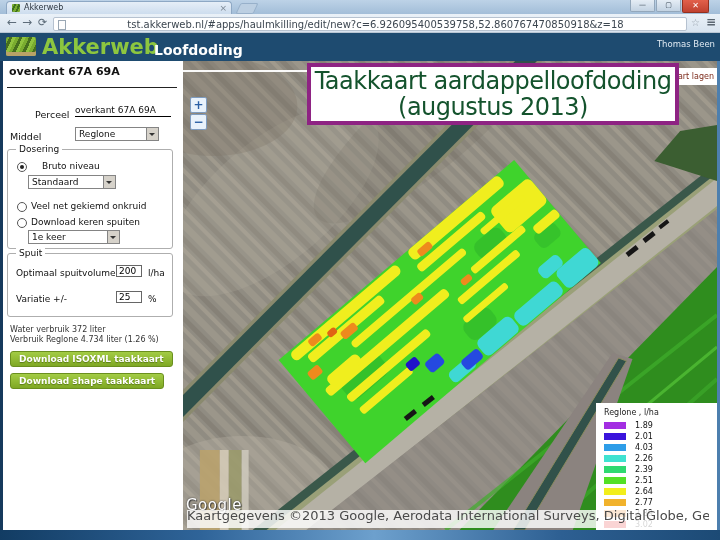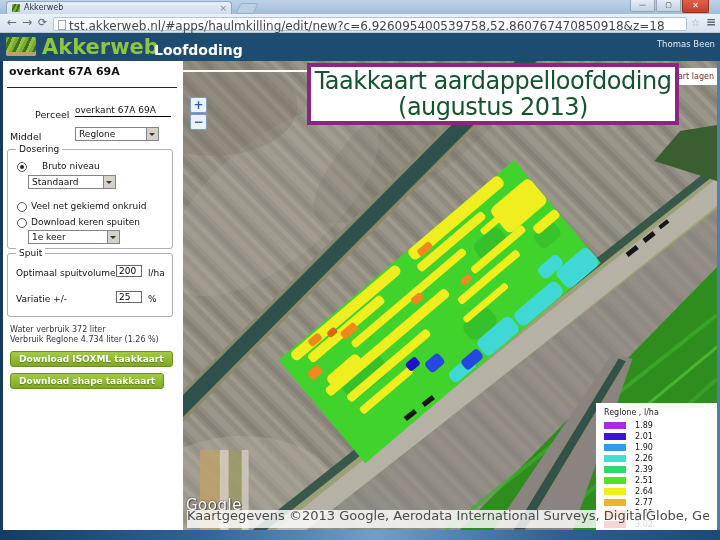--- a/index.html
+++ b/index.html
@@ -26,22 +26,22 @@
     border-color:#93301f;color:#fff;font-size:8px;line-height:12px;}
 
   .toolbar{position:absolute;left:0;top:14px;width:720px;height:19px;
     background:linear-gradient(#eaf1f8,#d8e3ef);border-bottom:1px solid #b9c6d4;box-sizing:border-box;}
   .navic{position:absolute;top:1px;font-size:12px;color:#5d6c7a;}
   .nav-back{left:7px;} .nav-fwd{left:22px;} .nav-ref{left:38px;font-size:11px;top:2px;}
   .urlbox{position:absolute;left:53px;top:3px;width:632px;height:12px;background:#fff;
     border:1px solid #b6c2d0;border-radius:2px;}
   .pageicon{position:absolute;left:4px;top:2px;width:6px;height:8px;background:#fdfdfd;
     border:1px solid #9aa7b4;}
-  .urltext{position:absolute;left:15px;top:1px;right:4px;font-size:12px;color:#3c4650;
-    white-space:nowrap;overflow:hidden;}
+  .urltext{position:absolute;left:15px;top:1px;right:4px;font-size:10px;color:#3c4650;
+    white-space:nowrap;overflow:hidden;text-align:center;}
   .star{position:absolute;left:691px;top:3px;font-size:10px;color:#97a2ad;}
   .menu{position:absolute;left:706px;top:1px;font-size:12px;color:#5a6570;font-weight:bold;}
 
   
   .appheader{position:absolute;left:0;top:33px;width:720px;height:28px;background:#1e4b70;}
   .logo{position:absolute;left:6px;top:4px;width:30px;height:19px;border-radius:2px;
     background:repeating-linear-gradient(115deg,#79ac2f 0 3px,#466f1e 3px 6px,#8fc33f 6px 9px);
     box-shadow:inset 0 -4px 0 #b9a267;}
   .brand{position:absolute;left:42px;top:2px;font-size:21px;font-weight:bold;color:#8dc63f;}
   .apptitle{position:absolute;left:154px;top:9px;font-size:14px;font-weight:bold;color:#fff;}
@@ -302,21 +302,21 @@
             <div class="lg-row">
               <span class="lg-sw" style="background: rgb(163, 46, 226);"></span>
               <span class="lg-val">1.89</span>
             </div>
             <div class="lg-row">
               <span class="lg-sw" style="background: rgb(58, 19, 220);"></span>
               <span class="lg-val">2.01</span>
             </div>
             <div class="lg-row">
               <span class="lg-sw" style="background: rgb(45, 157, 232);"></span>
-              <span class="lg-val">1.90</span>
+              <span class="lg-val">4.03</span>
             </div>
             <div class="lg-row">
               <span class="lg-sw" style="background: rgb(63, 226, 208);"></span>
               <span class="lg-val">2.26</span>
             </div>
             <div class="lg-row">
               <span class="lg-sw" style="background: rgb(47, 217, 112);"></span>
               <span class="lg-val">2.39</span>
             </div>
             <div class="lg-row">

